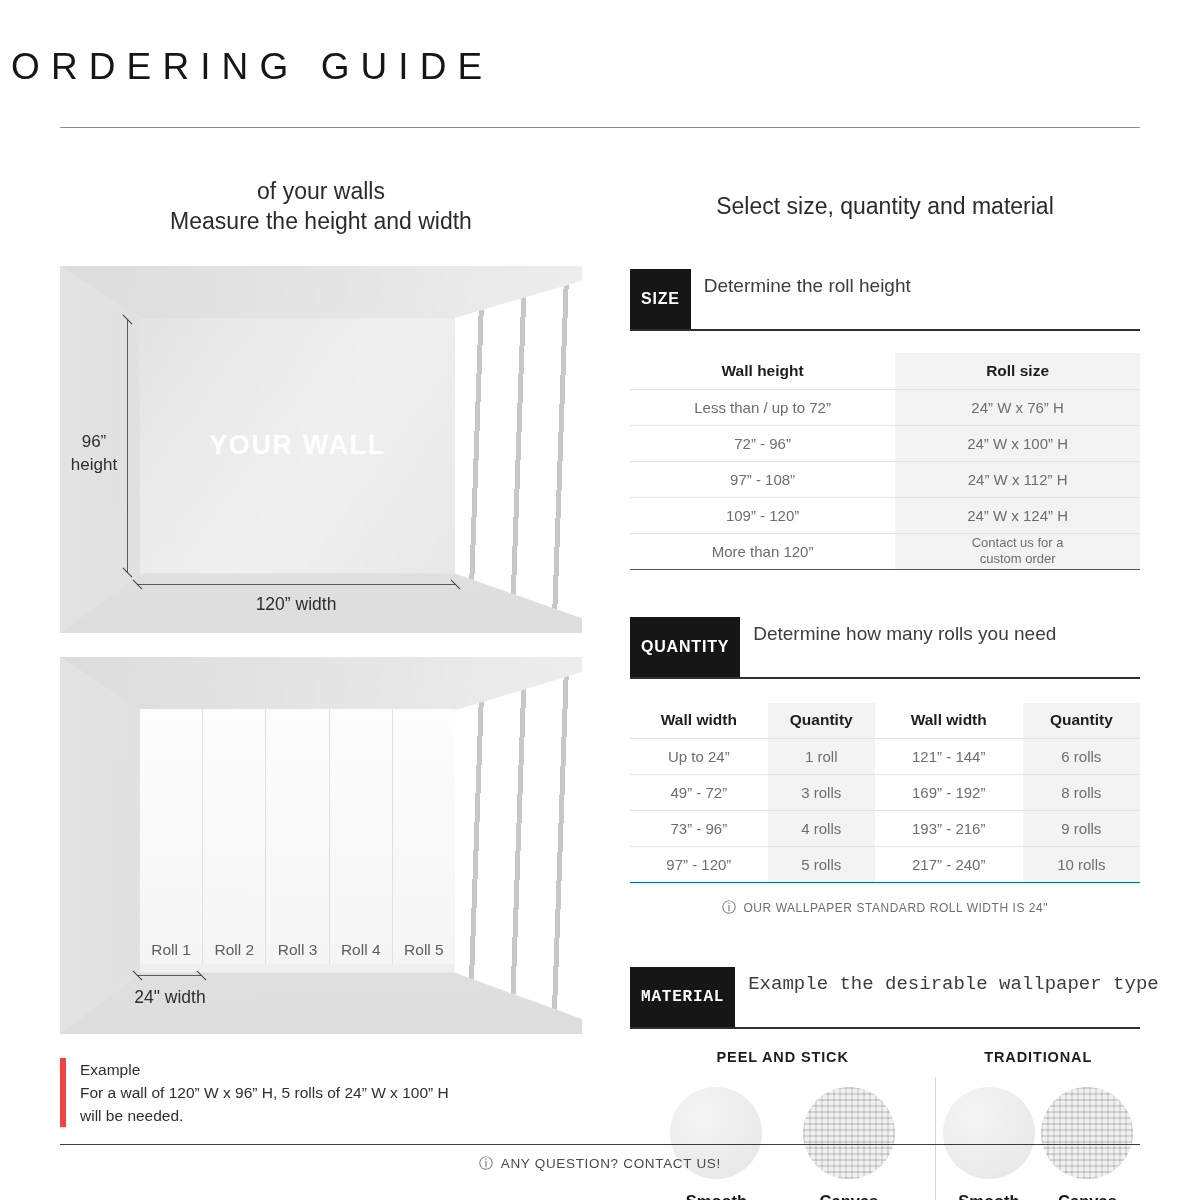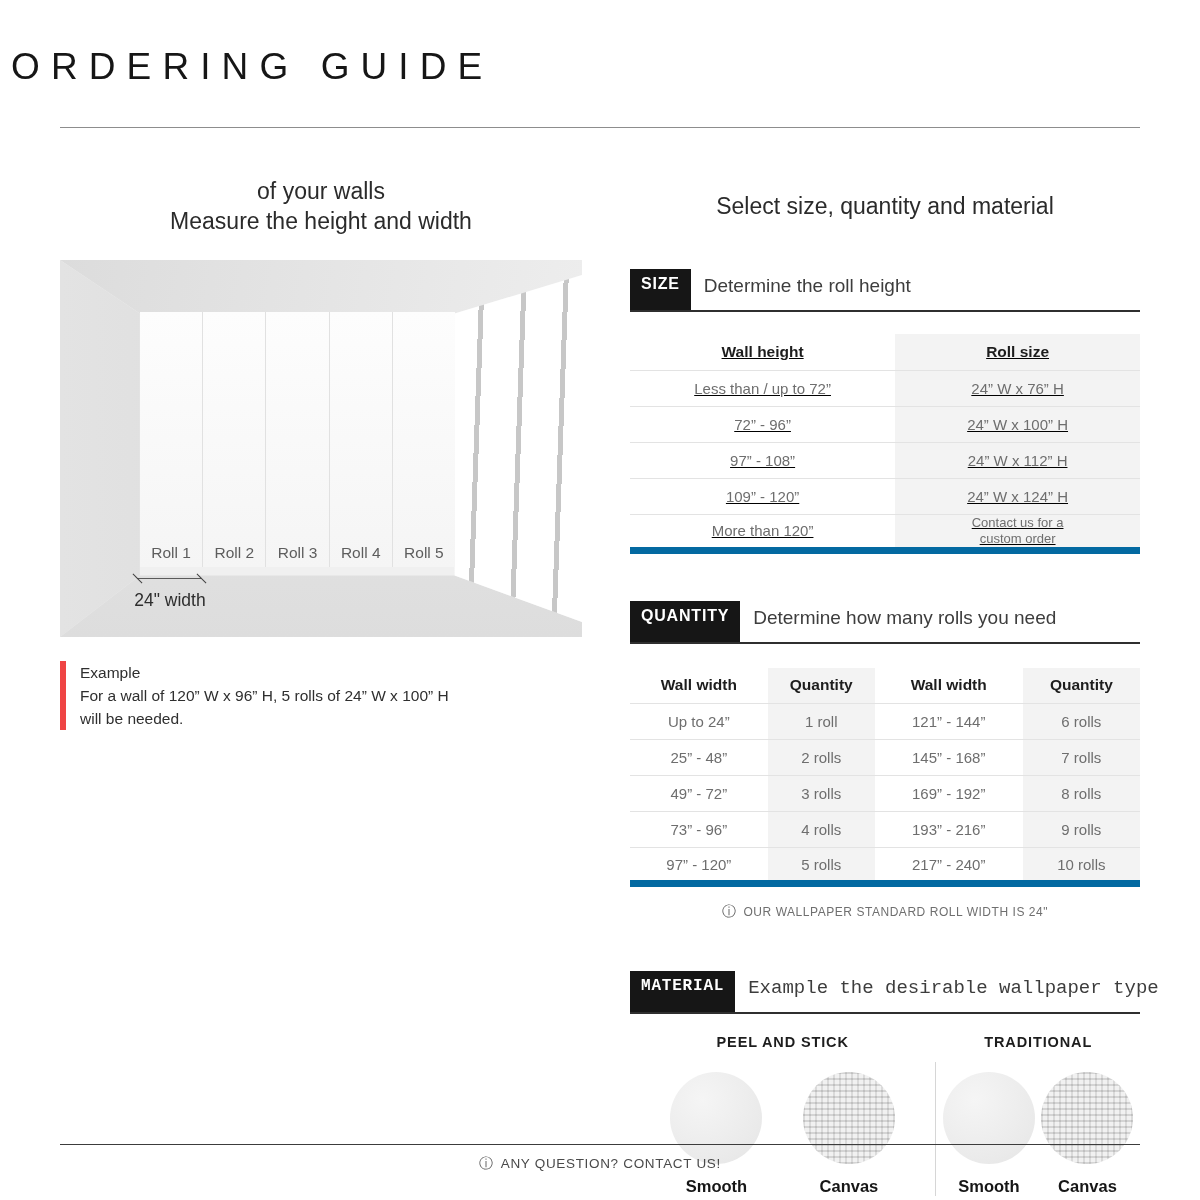--- a/index.html
+++ b/index.html
@@ -54,28 +54,28 @@
   .panel:last-child { border-right:none; }
 
   
   .example { margin-top:24px; border-left:6px solid #ef4444; padding-left:14px;
              font-size:15.5px; color:#2f2f2f; line-height:23px; }
 
   
   .section-header { display:flex; align-items:stretch; border-bottom:2px solid #2f2f2f; }
   .sh-size { margin-top:48px; } .sh-qty { margin-top:47px; } .sh-mat { margin-top:50px;font-family:Liberation Mono, monospace; }
   .badge { background:#161616; color:#ffffff; font-weight:bold; font-size:16px;
-           letter-spacing:.05em; padding:6px 11px; white-space:nowrap; }
+           letter-spacing:.05em; padding:21px 11px; white-space:nowrap; }
   .section-title { font-size:19px; color:#3d3d3d; padding:6px 0 13px 13px; white-space:nowrap; }
 
   table { width:100%; border-collapse:collapse; }
-  .size-table { margin-top:22px;text-decoration:underline; } .qty-table { margin-top:24px; }
+  .size-table { margin-top:22px; } .qty-table { margin-top:24px; }
   th { font-size:15.5px; font-weight:bold; color:#1d1d1d; height:36px; }
   td { font-size:15px; color:#6e6e6e; text-align:center; height:36px; border-top:1px solid #e3e3e3; }
-  tbody tr:last-child td { border-bottom:7px solid #0369a1; }
+  tbody tr:last-child td { border-bottom:1px solid #0369a1; }
   .gray-col { background:#f3f3f3; }
   .size-table .c1 { width:52%; } .size-table .c2 { width:48%; }
   .qty-table .c1 { width:27%; } .qty-table .c2 { width:21%; }
   .qty-table .c3 { width:29%; } .qty-table .c4 { width:23%; }
   .small-cell { font-size:13px; line-height:16px; }
 
   .note { margin-top:16px; text-align:center; font-size:12px; letter-spacing:.045em; color:#6f6f6f; }
 
   .material-body { display:flex; margin-top:20px; }
   .mat-group { display:flex; flex-direction:column; }
@@ -109,20 +109,39 @@
 
   <div class="page-title">ORDERING GUIDE</div>
   <div class="top-divider"></div>
 
   <div class="left-col">
     <div class="col-heading">
       <div>of your walls</div>
       <div>Measure the height and width</div>
     </div>
 
+    <div class="room room1">
+      <div class="ceiling"></div>
+      <div class="left-wall"></div>
+      <div class="floor"></div>
+      <div class="right-zone"></div>
+      <div class="back-wall"></div>
+      <div class="wall-center-label">YOUR WALL</div>
+      <div class="dim-line-v"></div>
+      <span class="tick t45" style="left:61px; top:53px;"></span>
+      <span class="tick t45" style="left:61px; top:306px;"></span>
+      <div class="height-label">
+        <div>96”</div>
+        <div>height</div>
+      </div>
+      <div class="dim-line-h"></div>
+      <span class="tick t45" style="left:71px; top:318px;"></span>
+      <span class="tick t45" style="left:389px; top:318px;"></span>
+      <div class="width-label">120” width</div>
+    </div>
 
     <div class="room room2">
       <div class="ceiling"></div>
       <div class="left-wall"></div>
       <div class="floor"></div>
       <div class="right-zone"></div>
       <div class="back-wall"></div>
       <div class="panels">
         <div class="panel">Roll 1</div>
         <div class="panel">Roll 2</div>
@@ -198,26 +217,20 @@
         </tr>
       </thead>
       <tbody>
         <tr>
           <td>Up to 24”</td>
           <td class="gray-col">1 roll</td>
           <td>121” - 144”</td>
           <td class="gray-col">6 rolls</td>
         </tr>
         <tr>
-          <td>25” - 48”</td>
-          <td class="gray-col">2 rolls</td>
-          <td>145” - 168”</td>
-          <td class="gray-col">7 rolls</td>
-        </tr>
-        <tr>
           <td>49” - 72”</td>
           <td class="gray-col">3 rolls</td>
           <td>169” - 192”</td>
           <td class="gray-col">8 rolls</td>
         </tr>
         <tr>
           <td>73” - 96”</td>
           <td class="gray-col">4 rolls</td>
           <td>193” - 216”</td>
           <td class="gray-col">9 rolls</td>

